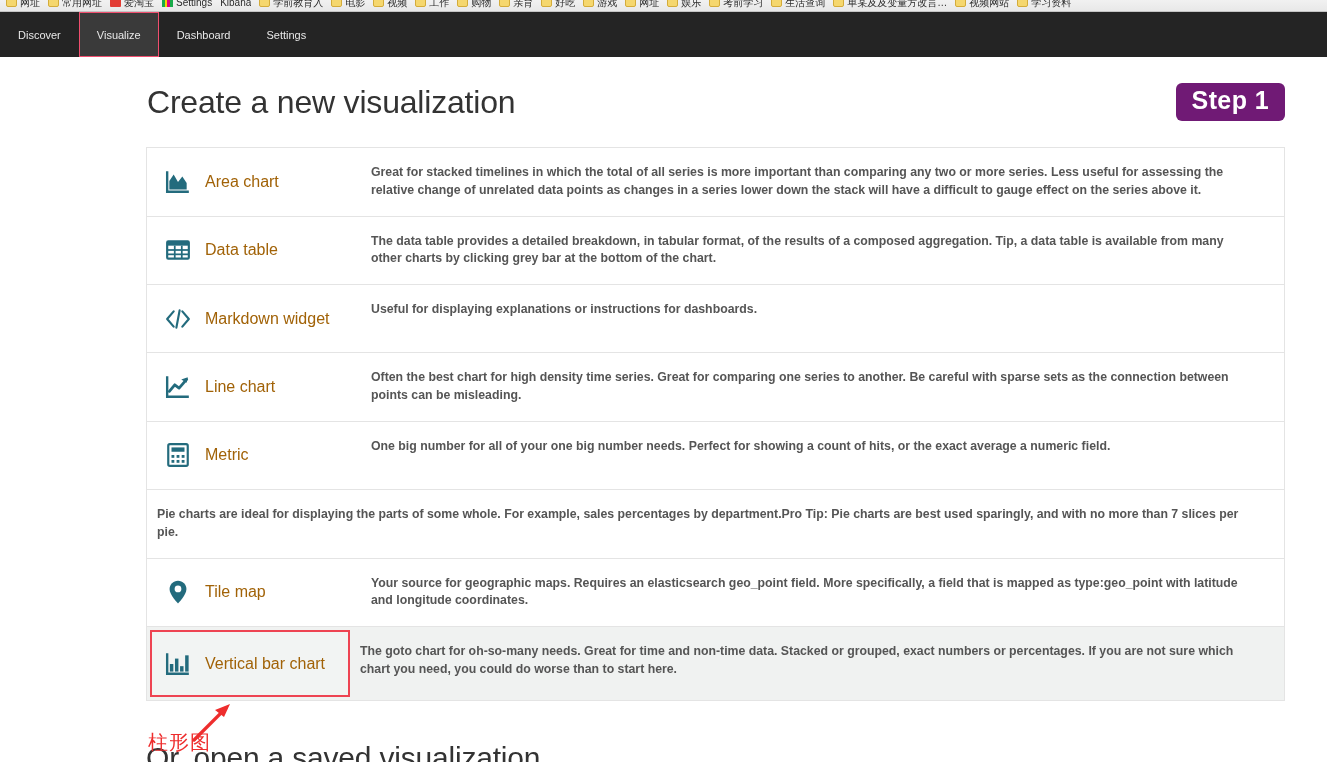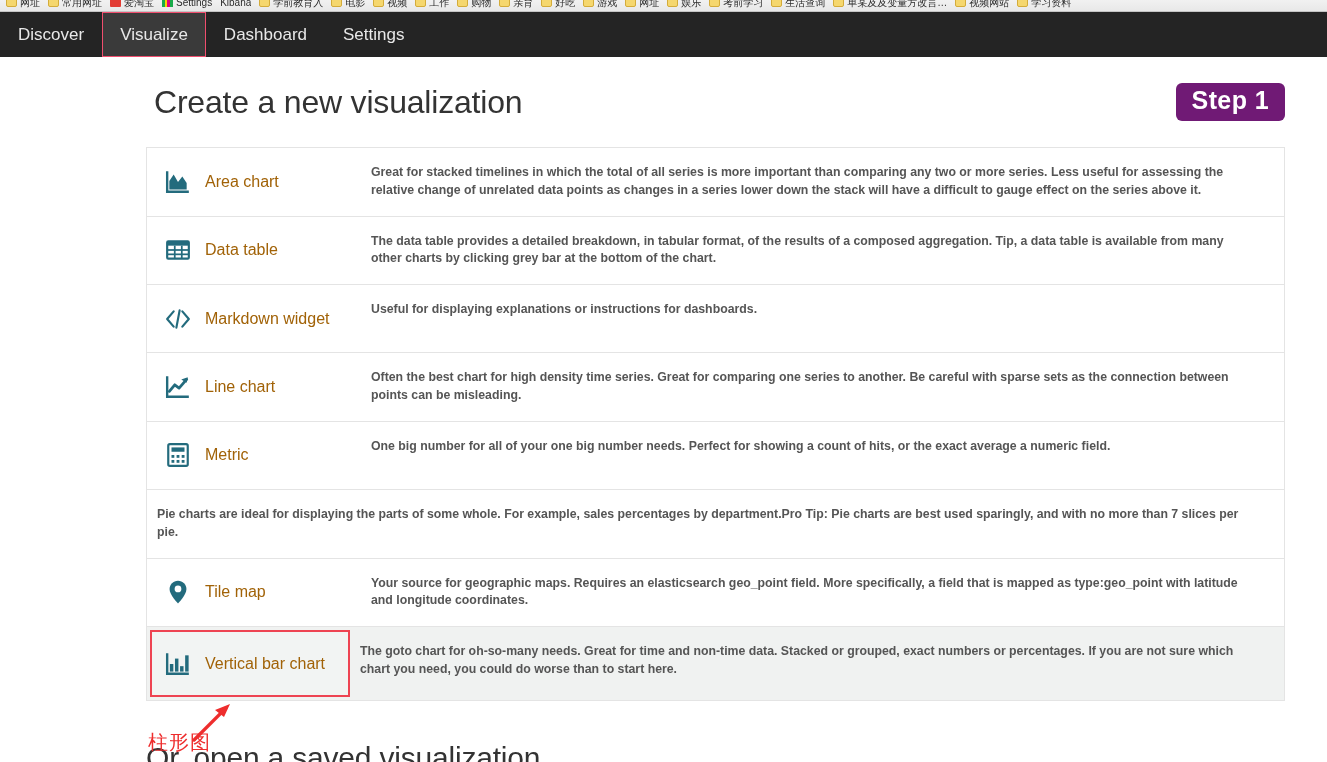--- a/index.html
+++ b/index.html
@@ -76,21 +76,21 @@
     width: 1327px; height: 45px;
     background: #242424;
     display: flex;
     align-items: stretch;
   }
   .nav-tab {
     display: flex;
     align-items: center;
     padding: 13px 18px;
     color: #e8e8e8;
-    font-size: 17px;
+    font-size: 11px;
     height: 45px;
     cursor: pointer;
     position: relative;
   }
   .nav-tab.active {
     background: #3a3a3a;
     outline: 1px solid #f04e6e;
     outline-offset: -1px;
   }
   .nav-tab.active::after {
@@ -121,21 +121,21 @@
   .headline-row {
     display: flex;
     align-items: center;
     justify-content: space-between;
     height: 90px;
   }
   h1.page-title {
     font-size: 32px;
     font-weight: 400;
     color: #333333;
-    margin: 8px;
+    margin: 1px;
     letter-spacing: -0.2px;
   }
   #step-badge {
     background: #701a75;
     color: #ffffff;
     font-size: 25px;
     font-weight: bold;
     padding: 4px 16px 7px 16px;
     border-radius: 6px;
     line-height: 1.1;

